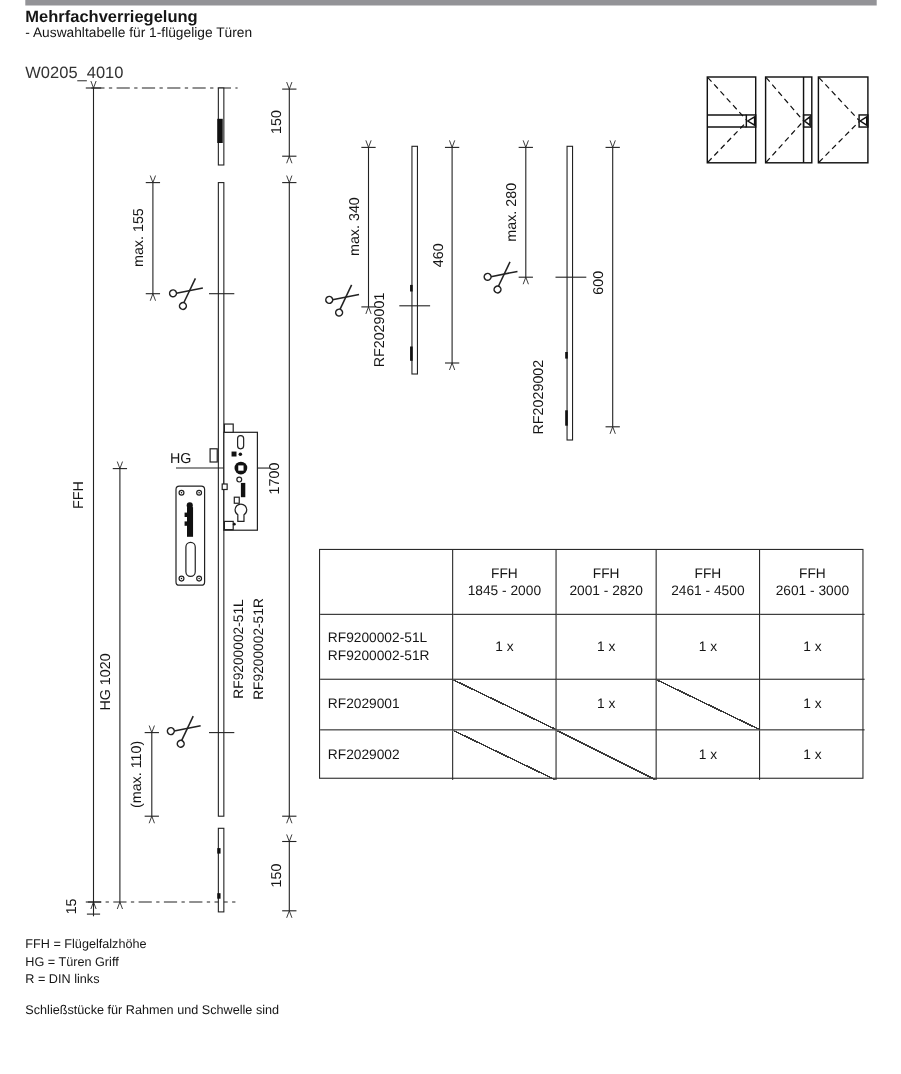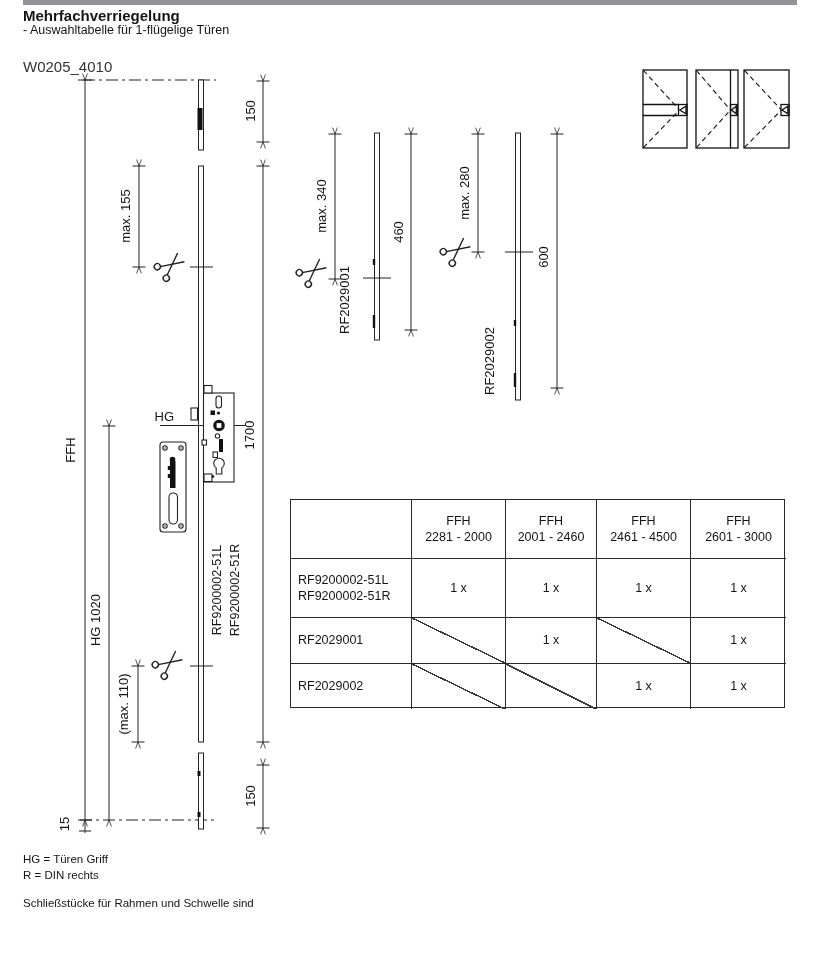--- a/index.html
+++ b/index.html
@@ -250,25 +250,25 @@
         <rect class="door" x="781" y="104.5" width="8" height="11" stroke-width="1"></rect>
         <path class="door" d="M787.9 106.2 L787.9 113.8 L782 110 Z" stroke-width="1"></path>
       </g>
     </g>
   </svg>
 
   <div class="sel-table">
     <div class="cell corner"></div>
     <div class="cell head">
       <div>FFH</div>
-      <div>2281 - 2000</div>
+      <div>1845 - 2000</div>
     </div>
     <div class="cell head">
       <div>FFH</div>
-      <div>2001 - 2460</div>
+      <div>2001 - 2820</div>
     </div>
     <div class="cell head">
       <div>FFH</div>
       <div>2461 - 4500</div>
     </div>
     <div class="cell head">
       <div>FFH</div>
       <div>2601 - 3000</div>
     </div>
 
@@ -292,20 +292,21 @@
     <div class="cell label">
       <div>RF2029002</div>
     </div>
     <div class="cell val slash"></div>
     <div class="cell val slash"></div>
     <div class="cell val">1 x</div>
     <div class="cell val">1 x</div>
   </div>
 
   <div class="legend">
+    <div>FFH = Flügelfalzhöhe</div>
     <div>HG = Türen Griff</div>
-    <div>R = DIN rechts</div>
+    <div>R = DIN links</div>
     <div class="legend-note">
       <div>Schließstücke für Rahmen und Schwelle sind</div>
     </div>
   </div>
 
 </div>
 
 </body></html>

